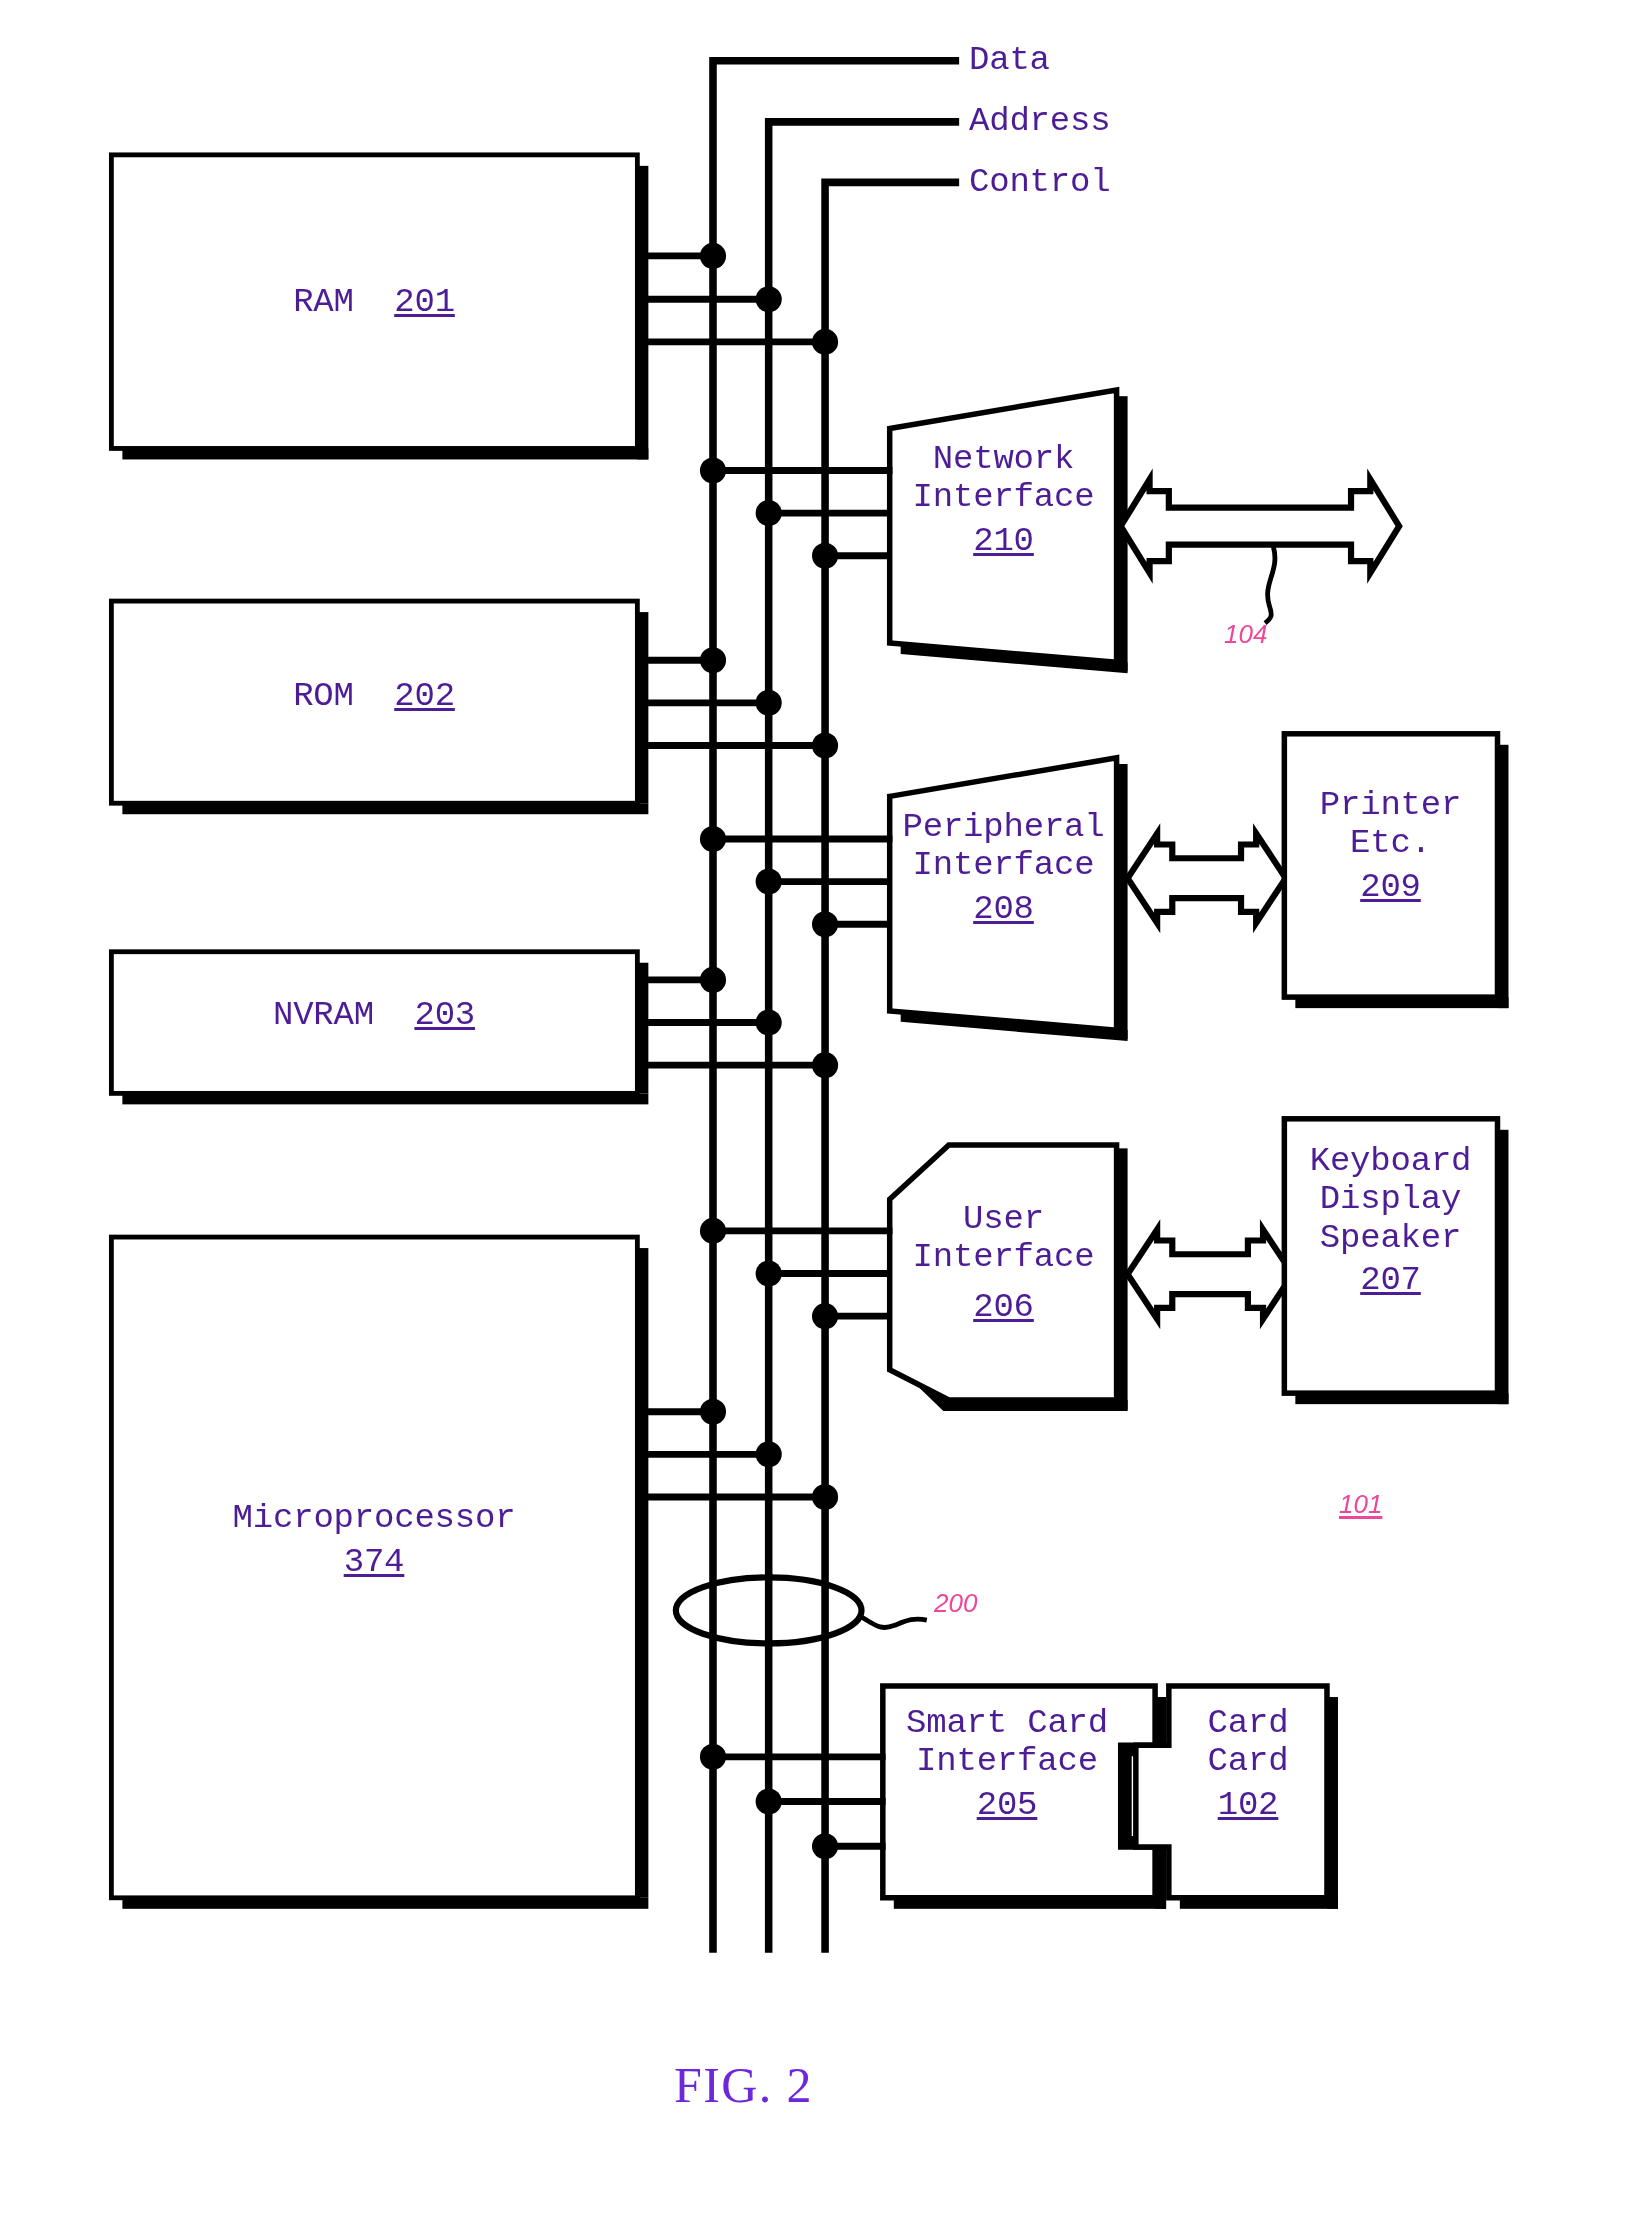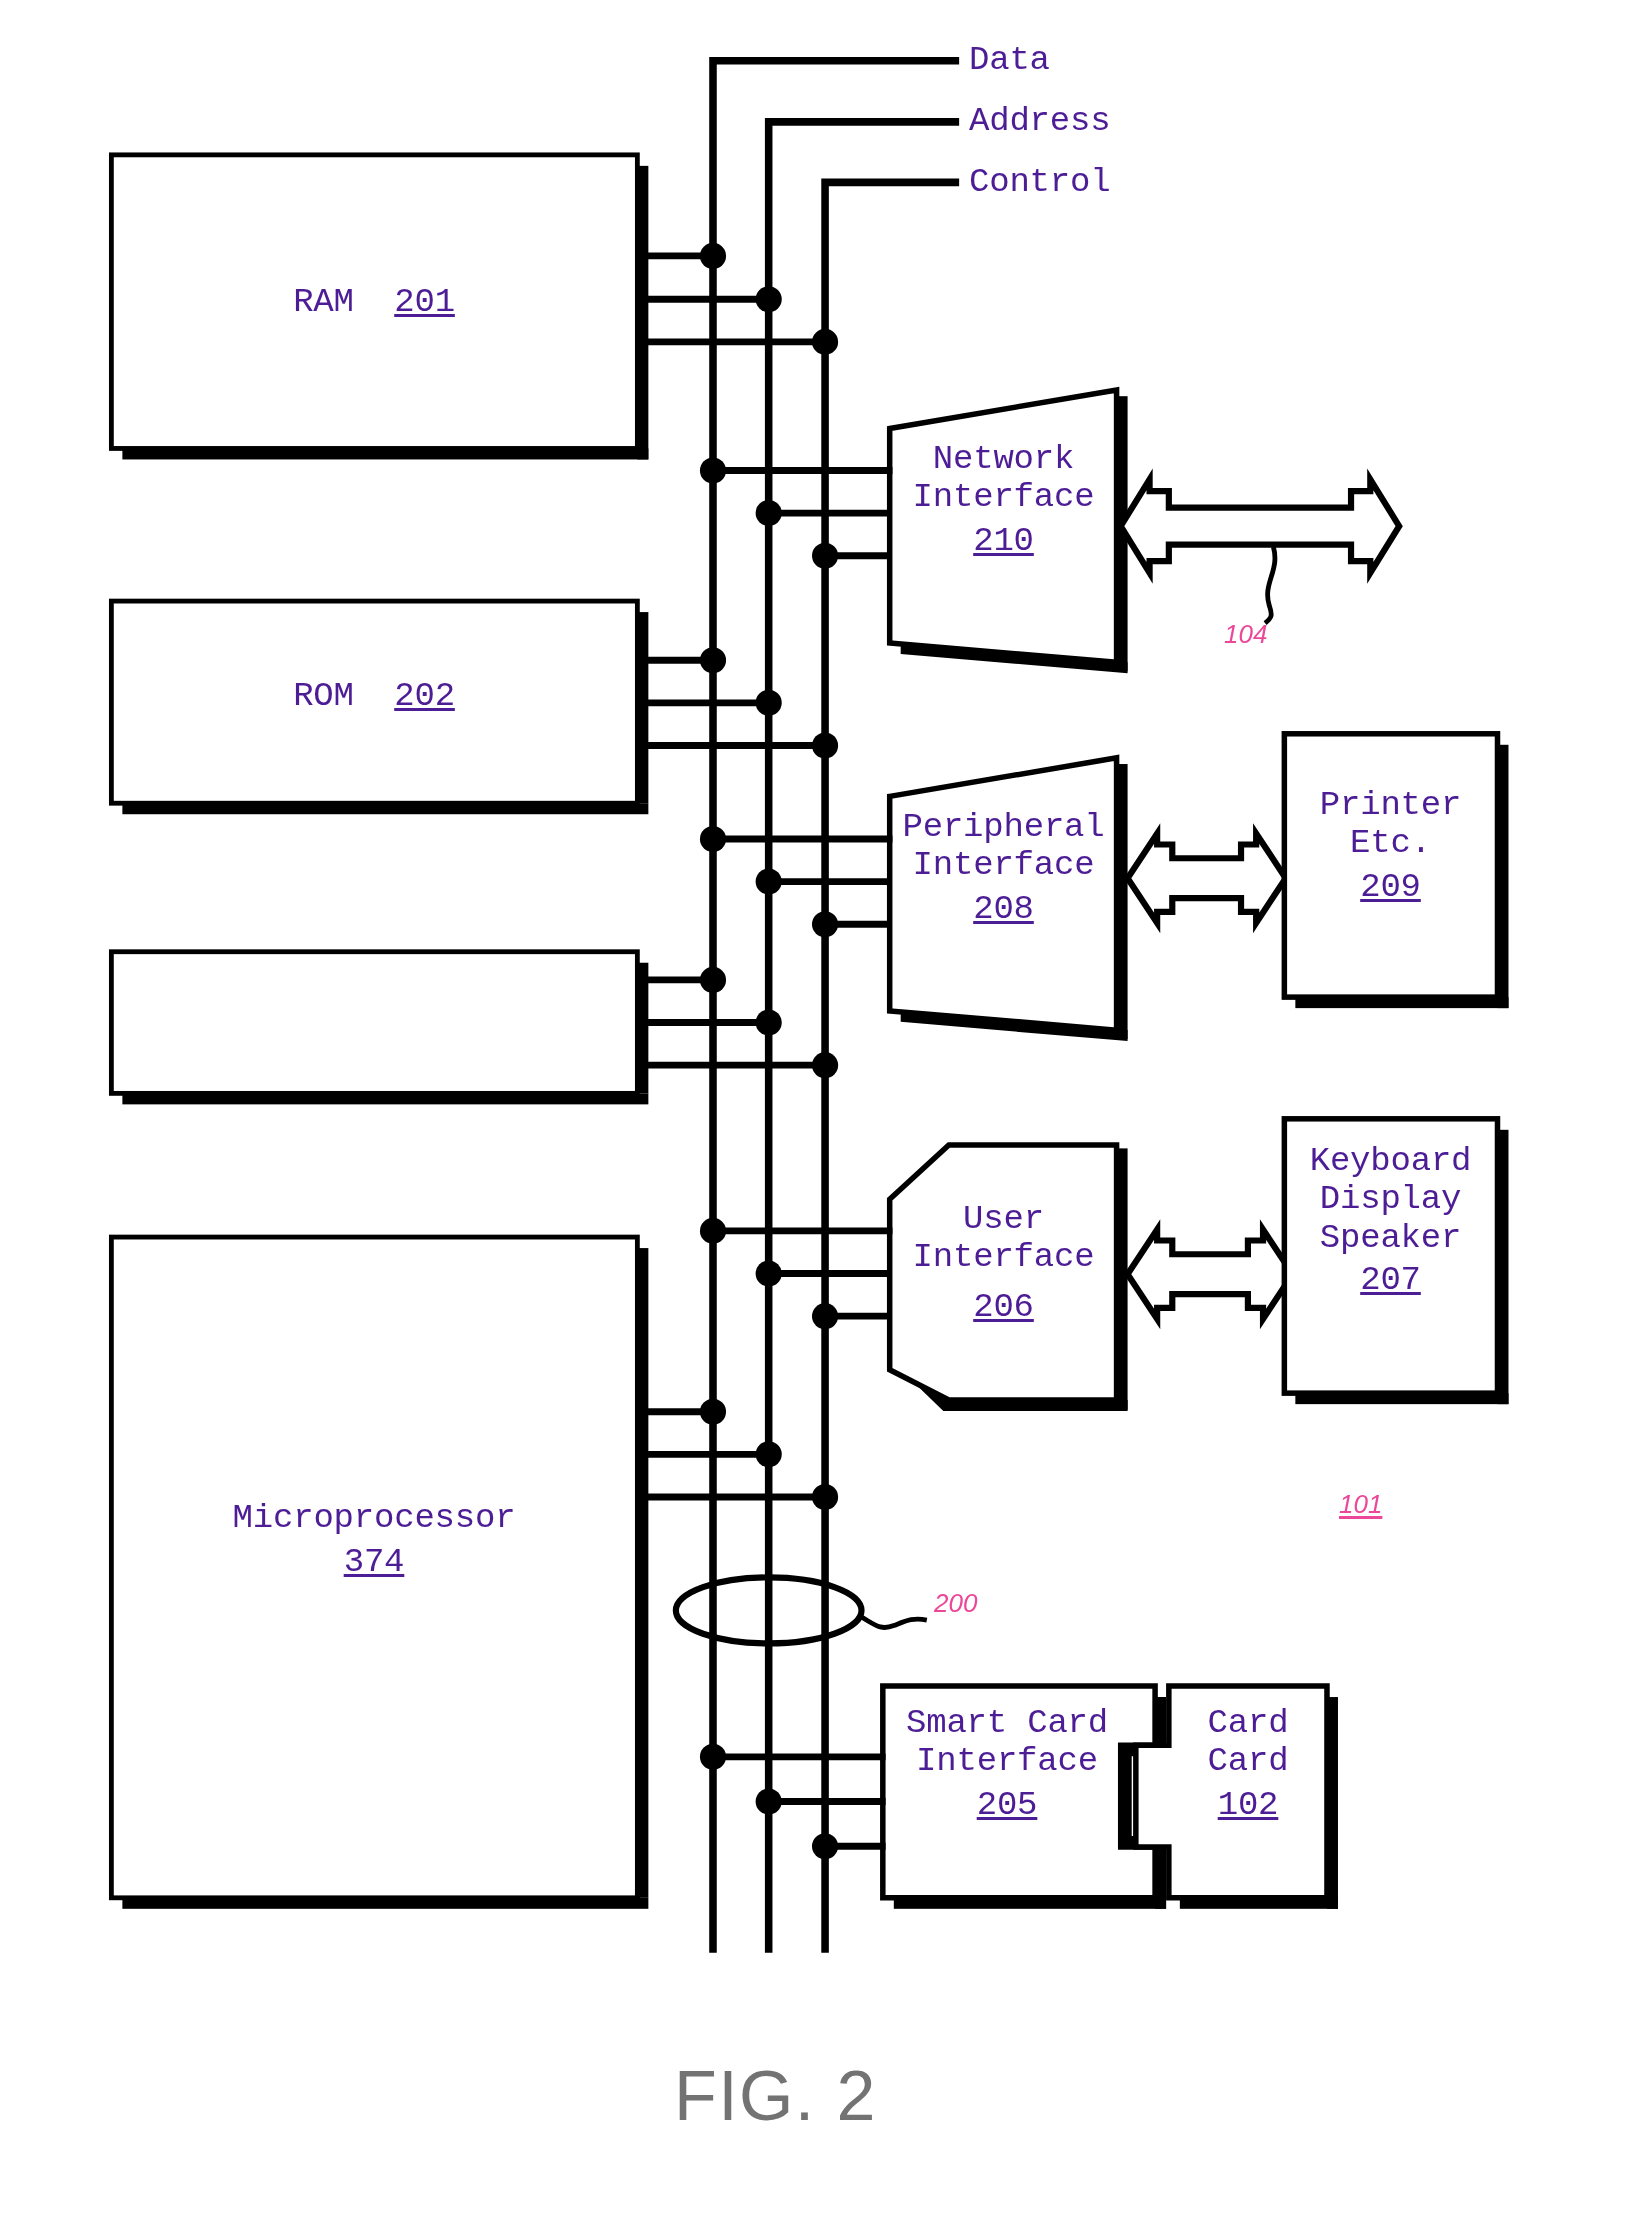--- a/index.html
+++ b/index.html
@@ -53,23 +53,23 @@
   .ref-float {
     position: absolute;
     font-size: 26px;
     font-family: "Liberation Sans", sans-serif;
     color: #ec4899;
     white-space: nowrap;
     font-style: italic;
   }
   .fig-caption {
     position: absolute;
-    font-size: 70px;
-    font-family: Liberation Sans, sans-serif;
-    color: #737373;
+    font-size: 50px;
+    font-family: Liberation Serif, serif;
+    color: #6d28d9;
     letter-spacing: 1.4px;
     white-space: nowrap;
   }
 </style>
 </head>
 <body>
 
 <div id="figure-root">
 
   <svg id="diagram-svg" viewBox="0 0 2394 3256">
@@ -260,20 +260,24 @@
   <div class="lbl block-label" style="left:111px; top:283px; width:526px;">
     <span>RAM</span>
     <span>&nbsp;</span><span class="ref-under">201</span>
   </div>
 
   <div class="lbl block-label" style="left:111px; top:677px; width:526px;">
     <span>ROM</span>
     <span>&nbsp;</span><span class="ref-under">202</span>
   </div>
 
+  <div class="lbl block-label" style="left:111px; top:996px; width:526px;">
+    <span>NVRAM</span>
+    <span>&nbsp;</span><span class="ref-under">203</span>
+  </div>
 
   <div class="lbl block-label" style="left:111px; top:1499px; width:526px;">
     <div>Microprocessor</div>
     <div class="ref-under" style="display:inline-block; margin-top:5.5px;">374</div>
   </div>
 
   <div class="lbl block-label" style="left:890px; top:440px; width:227px;">
     <div>Network</div>
     <div>Interface</div>
     <div class="ref-under" style="display:inline-block; margin-top:5.5px;">210</div>

